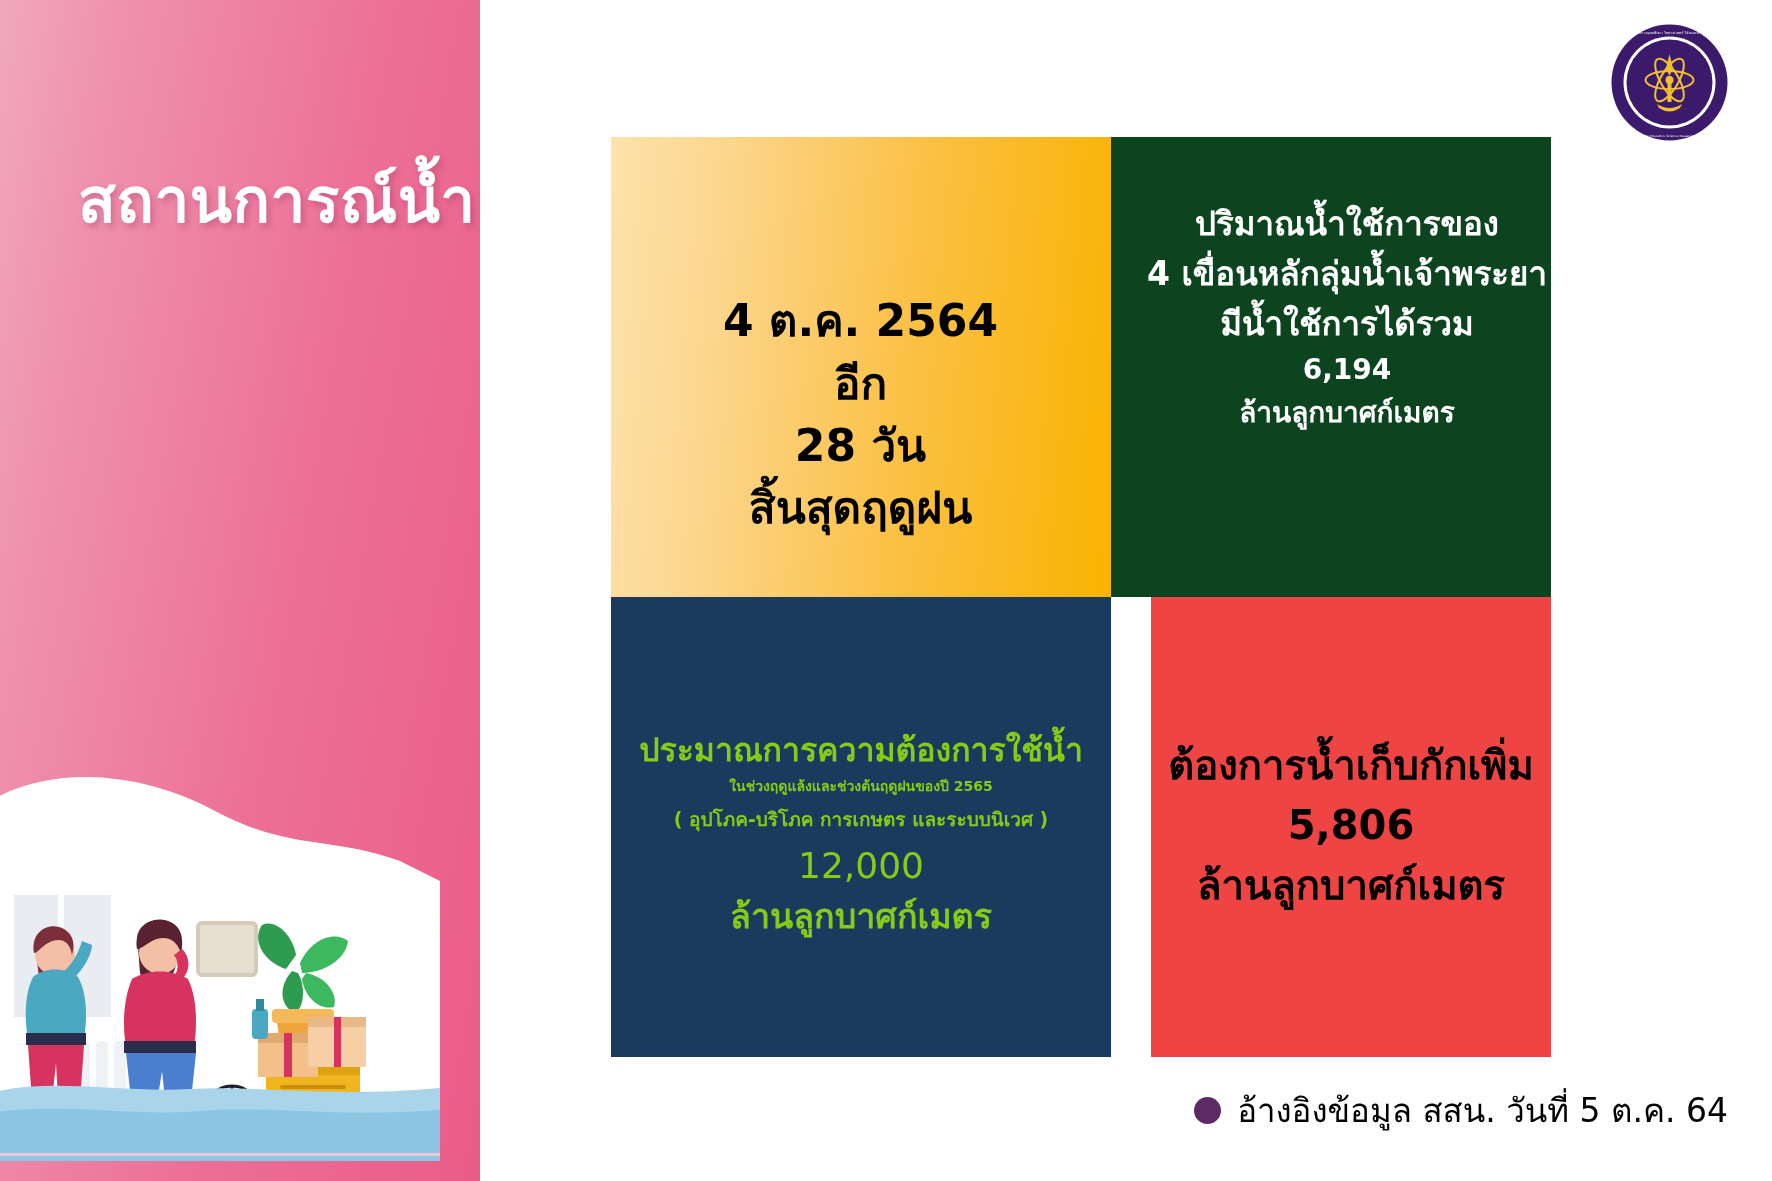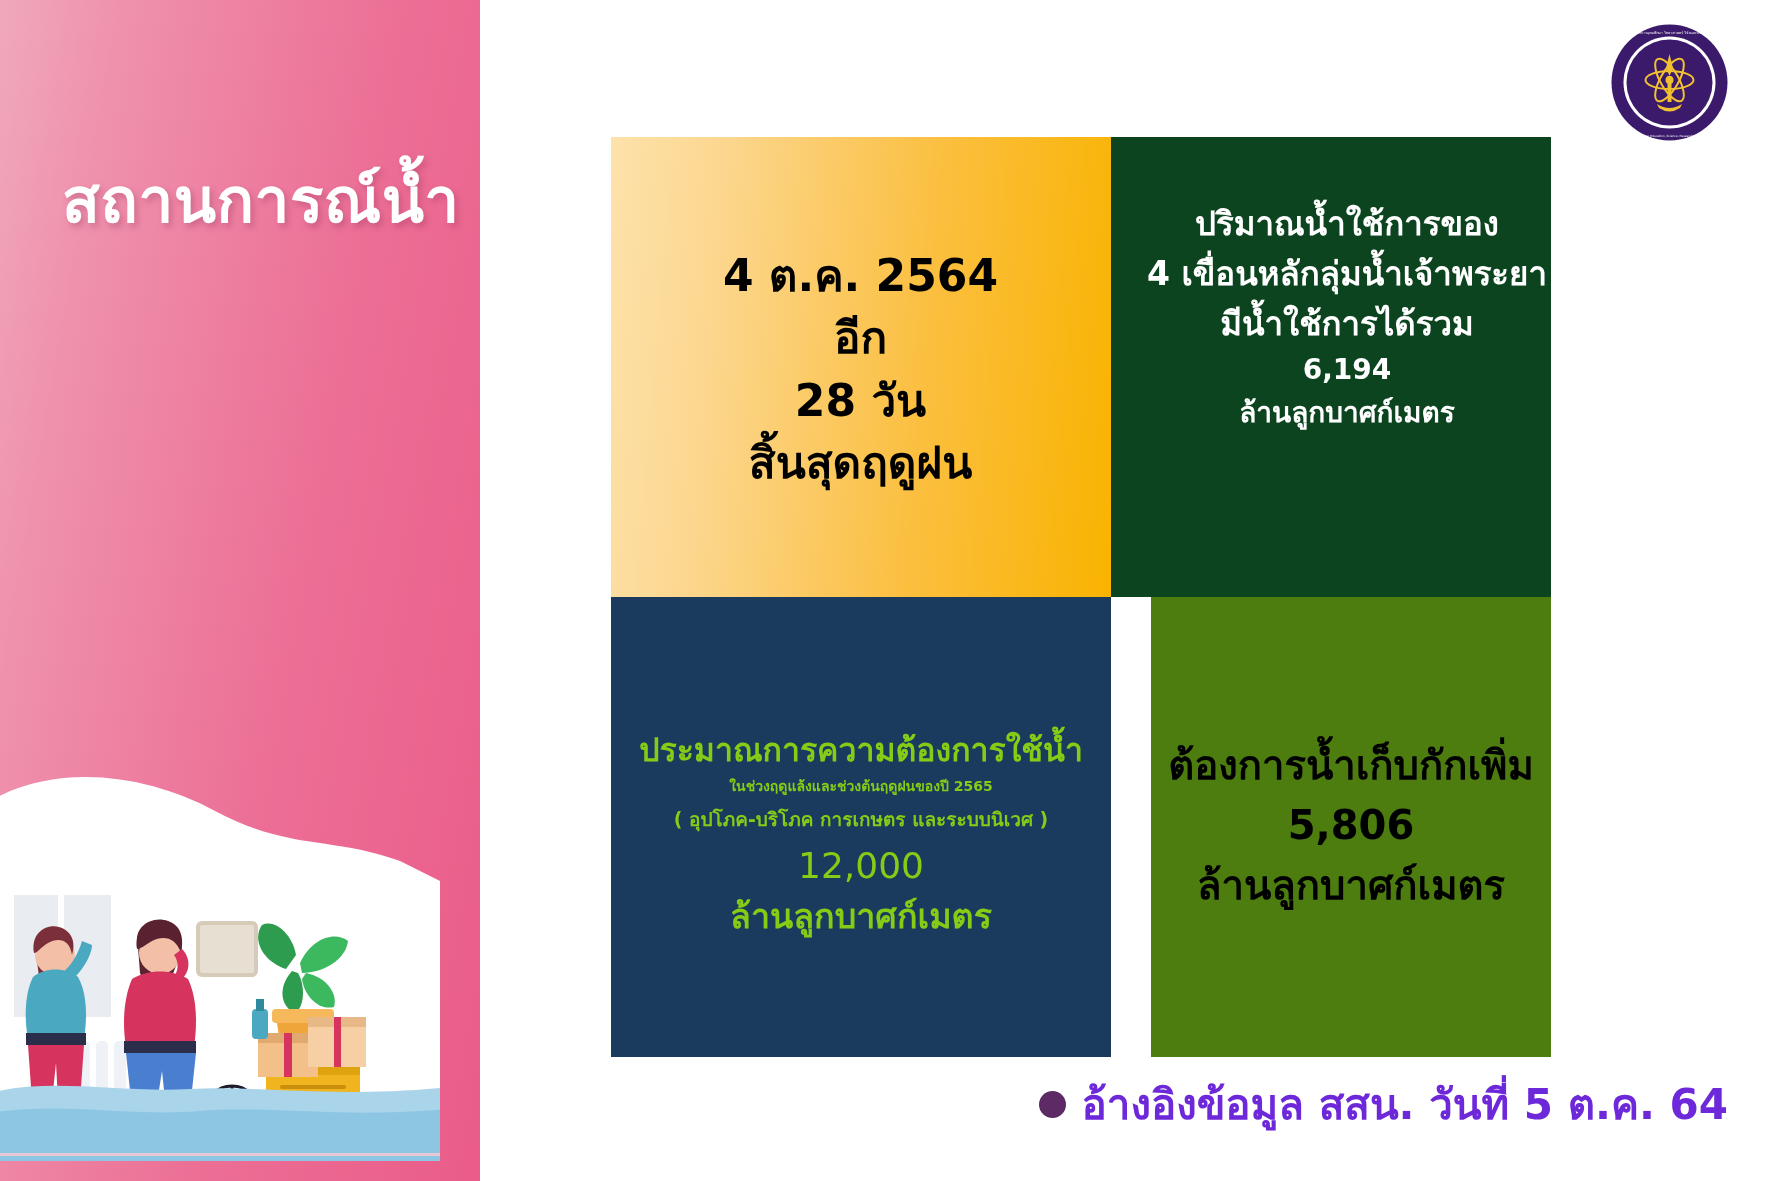--- a/index.html
+++ b/index.html
@@ -28,21 +28,21 @@
     position: absolute;
     left: 62px;
     top: 160px;
     color: #ffffff;
     font-weight: bold;
     line-height: 1.12;
     text-shadow: 3px 4px 6px rgba(150,50,90,0.35);
     letter-spacing: 0.5px;
   }
   #panel-title .t1 { display: block; font-size: 76px; }
-  #panel-title .t2 { display: block; font-size: 62px; margin-top: 6px; }
+  #panel-title .t2 { display: block; font-size: 62px; margin-top: 6px; margin-left: 16px; }
 
   
   #illustration {
     position: absolute;
     left: 0;
     bottom: 20px;
     width: 440px;
     height: 420px;
   }
 
@@ -75,21 +75,21 @@
     text-align: center;
     box-sizing: border-box;
     padding: 12px 16px;
   }
   .cell .line { display: block; width: 100%; }
 
   
   #cell-season {
     background: linear-gradient(95deg, #fde2ab 0%, #fcd68d 22%, #fbbf3f 62%, #f9b300 100%);
     color: #000000;
-    justify-content: flex-start;
+    justify-content: center;
     padding-top: 108px;
     padding-left: 15px;
   }
   #cell-season .big { font-size: 44px; font-weight: bold; line-height: 1.42; }
 
   
   #cell-usable {
     background: #0d4420;
     color: #ffffff;
     padding-top: 62px;
@@ -106,21 +106,21 @@
     justify-content: flex-start;
   }
   #cell-demand .head  { font-size: 32px; font-weight: bold; line-height: 1.45; }
   #cell-demand .sub   { font-size: 14px; font-weight: bold; line-height: 1.9; }
   #cell-demand .sub2  { font-size: 19px; font-weight: bold; line-height: 2.1; }
   #cell-demand .num   { font-size: 36px; font-weight: normal; line-height: 1.45; }
   #cell-demand .unit  { font-size: 34px; font-weight: bold; line-height: 1.45; }
 
   
   #cell-store {
-    background: #4d7c0f;
+    background: #ef4444;
     color: #000000;
     justify-content: center;
     padding-top: 7px;
     margin-left: 40px;
   }
   #cell-store .line { font-size: 40px; font-weight: bold; line-height: 1.5; }
 
   
   #footer-credit {
     position: absolute;
@@ -131,23 +131,23 @@
     gap: 16px;
   }
   #footer-bullet {
     width: 27px;
     height: 27px;
     border-radius: 50%;
     background: #5e2a66;
     flex: 0 0 auto;
   }
   #footer-text {
-    font-size: 42px;
-    font-weight: bold;
-    color: #6d28d9;
+    font-size: 33px;
+    font-weight: normal;
+    color: #000000;
     white-space: nowrap;
   }
 </style>
 </head>
 <body>
 
 <div id="left-panel">
 
   <div id="panel-title">
     <span class="t2">สถานการณ์น้ำ</span>

